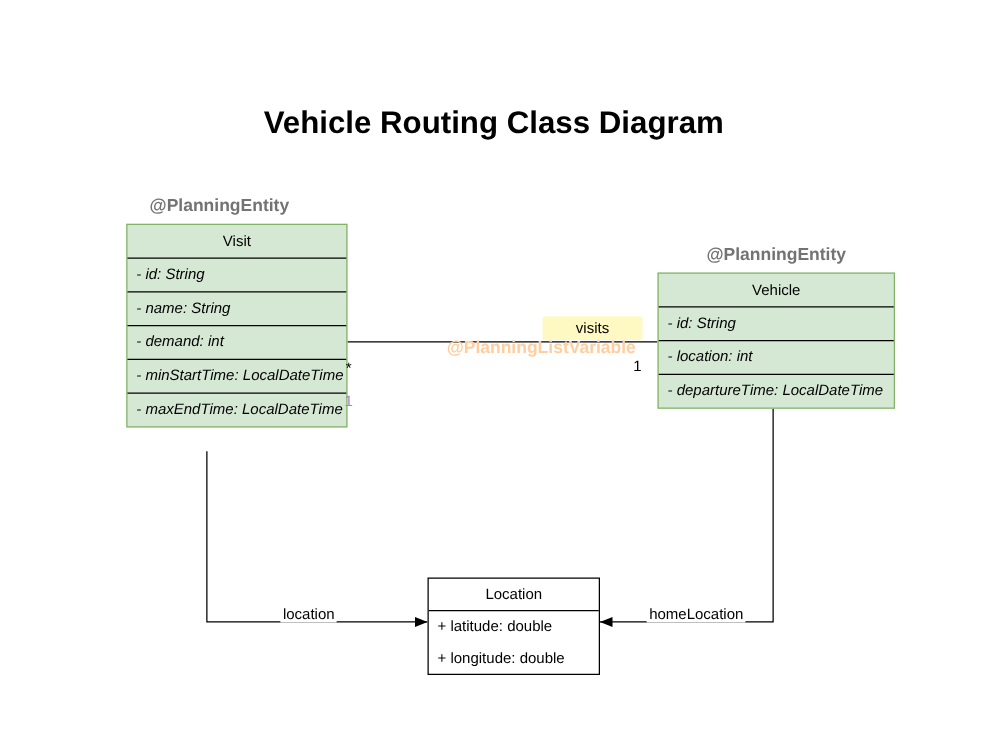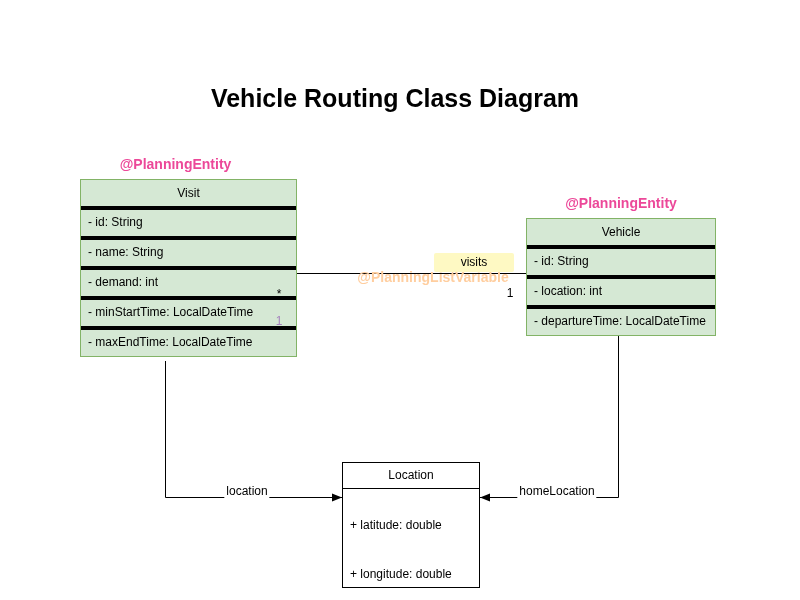--- a/index.html
+++ b/index.html
@@ -14,33 +14,33 @@
   }
   
   .uml-class{
     position:absolute;border:1px solid #82b366;background:#d5e8d4;
     box-sizing:border-box;font-size:12px;
   }
   .uml-class .cls-title{
     text-align:center;height:26px;line-height:26px;
   }
   .uml-class .cls-row{
-    height:26px;line-height:25px;border-top:4px solid #000000;
-    padding-left:7px;white-space:nowrap;overflow:hidden;
+    height:26px;line-height:25px;border-top:1px solid #000000;
+    padding-left:7px;white-space:nowrap;overflow:hidden;font-style:italic;
   }
   .uml-class.plain{border-color:#000;background:#fff;}
   .uml-class.plain .cls-title{height:25px;line-height:25px;}
   .uml-class.plain .cls-body{border-top:1px solid #000;}
   .uml-class.plain .cls-row-plain{
-    height:25px;line-height:25px;padding-left:7px;border:none;white-space:nowrap;margin-top:24px;
+    height:25px;line-height:25px;padding-left:7px;border:none;white-space:nowrap;
   }
   .annotation{
     position:absolute;font-weight:bold;font-size:14px;text-align:center;white-space:nowrap;
   }
-  .annotation.green{color:#ec4899;}
+  .annotation.green{color:#737373;}
   .annotation.orange{color:#ffce9f;}
   .edge-chip{
     position:absolute;background:#fef9c3;border-radius:2px;
     font-size:12px;line-height:19px;height:19px;text-align:center;
   }
   .edge-label{
     position:absolute;font-size:12px;background:#fff;padding:0 2px;
     transform:translate(-50%,-50%);white-space:nowrap;
   }
   .mult{
@@ -59,21 +59,21 @@
     <marker id="arrow" markerWidth="12" markerHeight="10" refX="11" refY="5" orient="auto" markerUnits="userSpaceOnUse">
       <path d="M1,1 L11,5 L1,9 Z" fill="#000"></path>
     </marker>
   </defs>
   <path d="M526,273.5 L266,273.5" stroke="#000" stroke-width="1" fill="none" marker-end="url(#arrow)"></path>
   <path d="M165.5,361 L165.5,497.5 L342,497.5" stroke="#000" stroke-width="1" fill="none" marker-end="url(#arrow)"></path>
   <path d="M618.5,322 L618.5,497.5 L480,497.5" stroke="#000" stroke-width="1" fill="none" marker-end="url(#arrow)"></path>
 </svg>
 
 <div class="annotation green" style="left:85px;top:156px;width:181px;">@PlanningEntity</div>
-<div class="uml-class" style="left:80px;top:179px;width:217px;">
+<div class="uml-class" style="left:101px;top:179px;width:177px;">
   <div class="cls-title">Visit</div>
   <div class="cls-row">- id: String</div>
   <div class="cls-row">- name: String</div>
   <div class="cls-row">- demand: int</div>
   <div class="cls-row">- minStartTime: LocalDateTime</div>
   <div class="cls-row">- maxEndTime: LocalDateTime</div>
 </div>
 
 <div class="annotation green" style="left:526px;top:195px;width:190px;">@PlanningEntity</div>
 <div class="uml-class" style="left:526px;top:218px;width:190px;">

